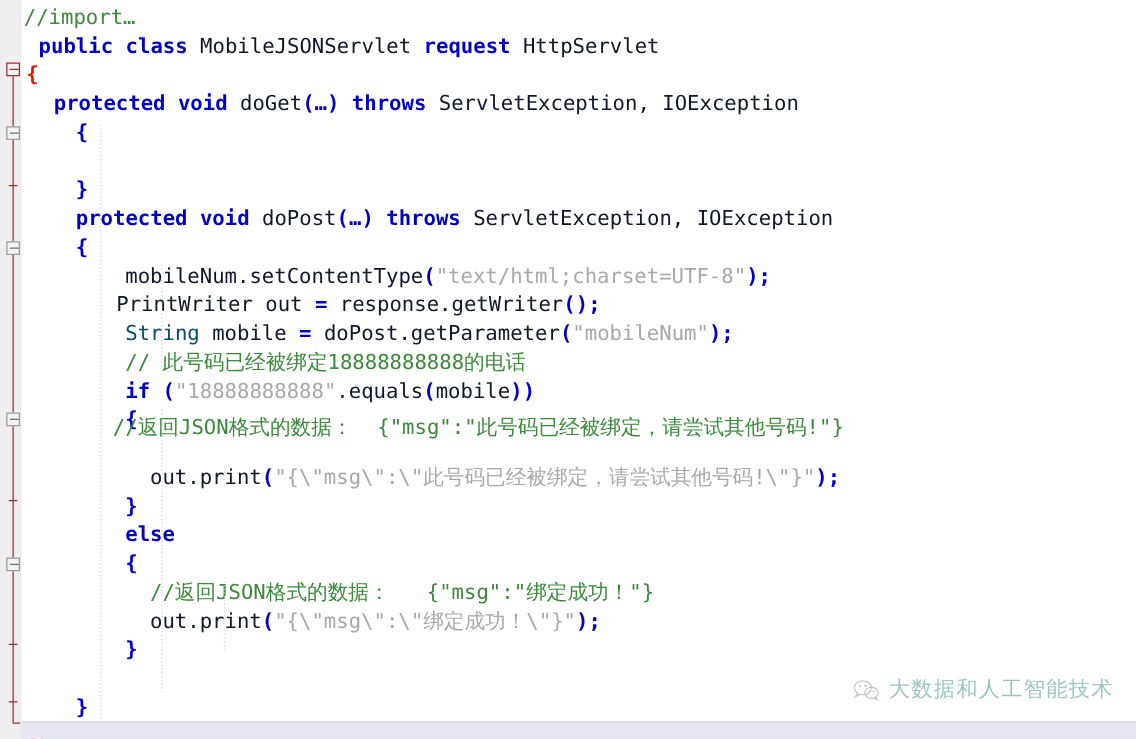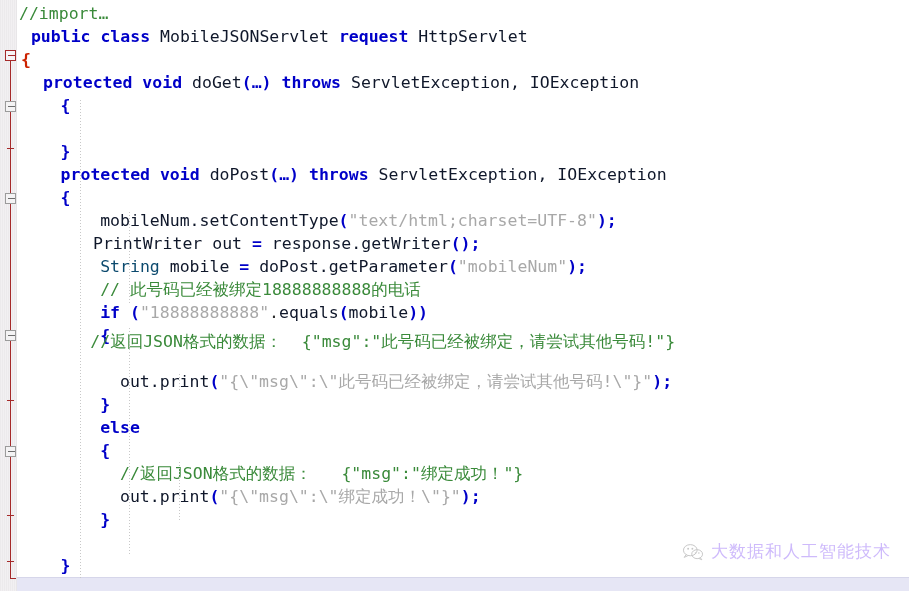--- a/index.html
+++ b/index.html
@@ -79,21 +79,21 @@
     position:absolute;width:1px;background:#000;height:16px;
   }
   
   #watermark{
     position:absolute;right:18px;top:540px;
     display:flex;align-items:center;gap:7px;
     opacity:.42;
   }
   #watermark .wm-text{
     font-family:"DejaVu Sans","Liberation Sans",sans-serif;
-    font-size:17px;color:#8b5cf6;letter-spacing:1px;
+    font-size:17px;color:#0f766e;letter-spacing:1px;
   }
   .wm-icon{width:22px;height:18px;display:block;}
 </style>
 </head>
 <body>
 
 <div id="editor">
 
   <div class="gutter-bg"></div>
   <div class="gutter-sep"></div>

